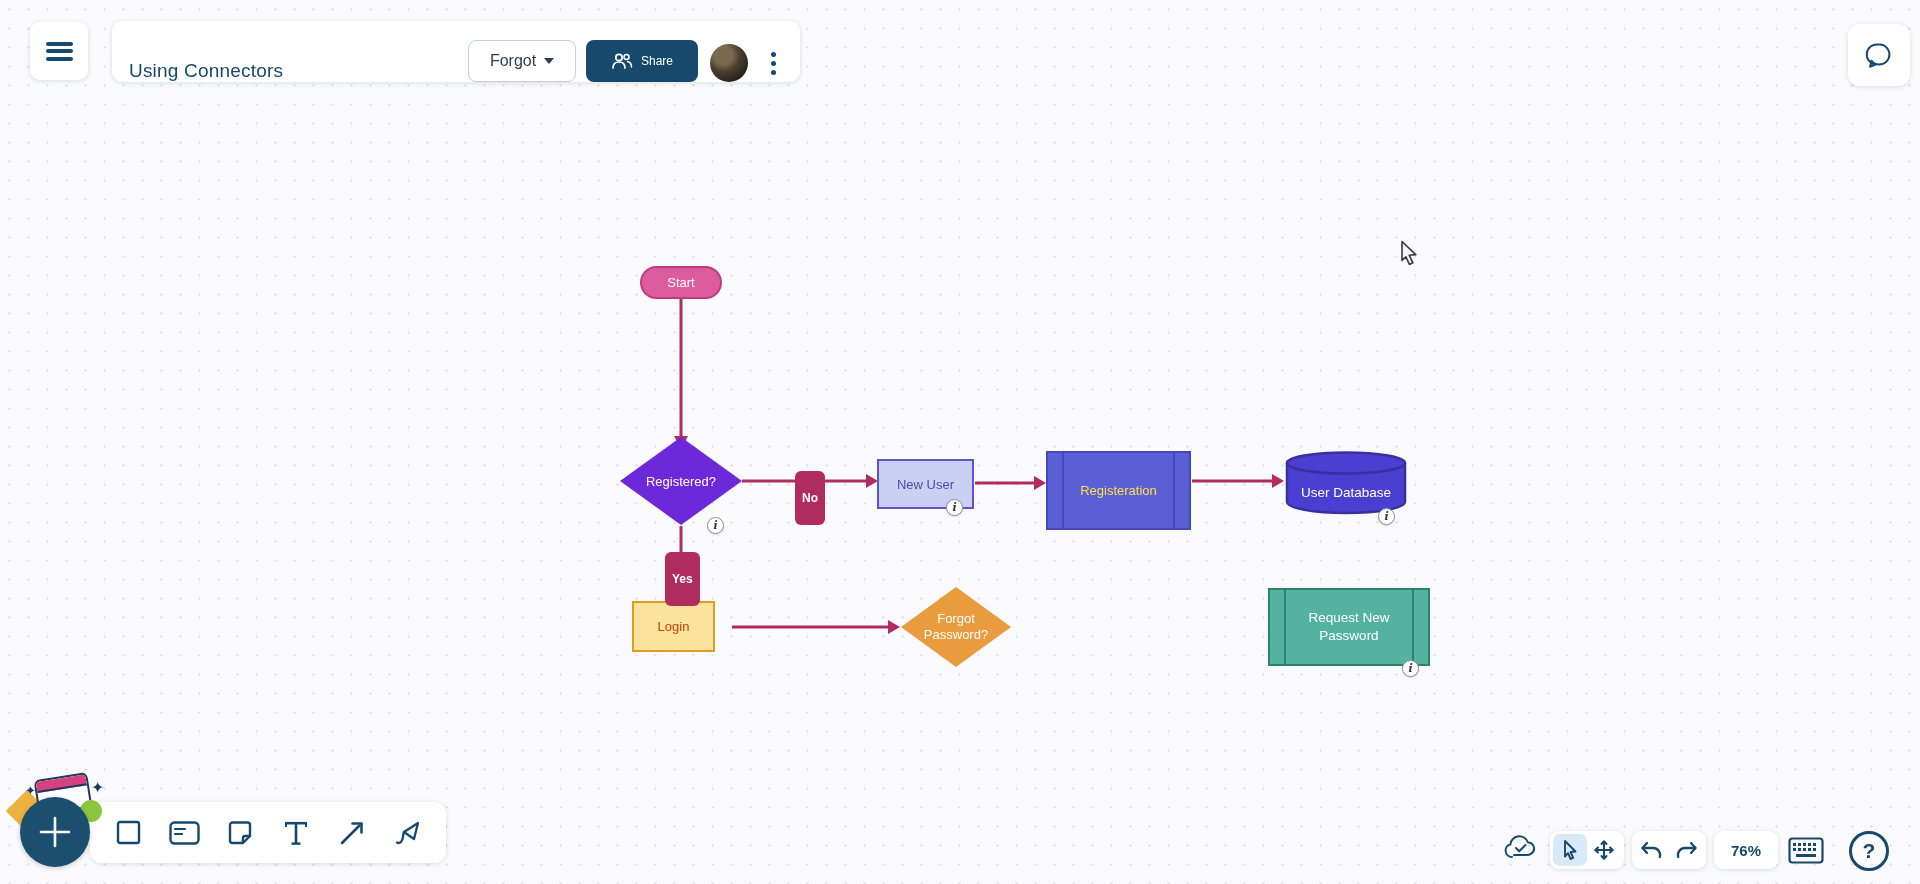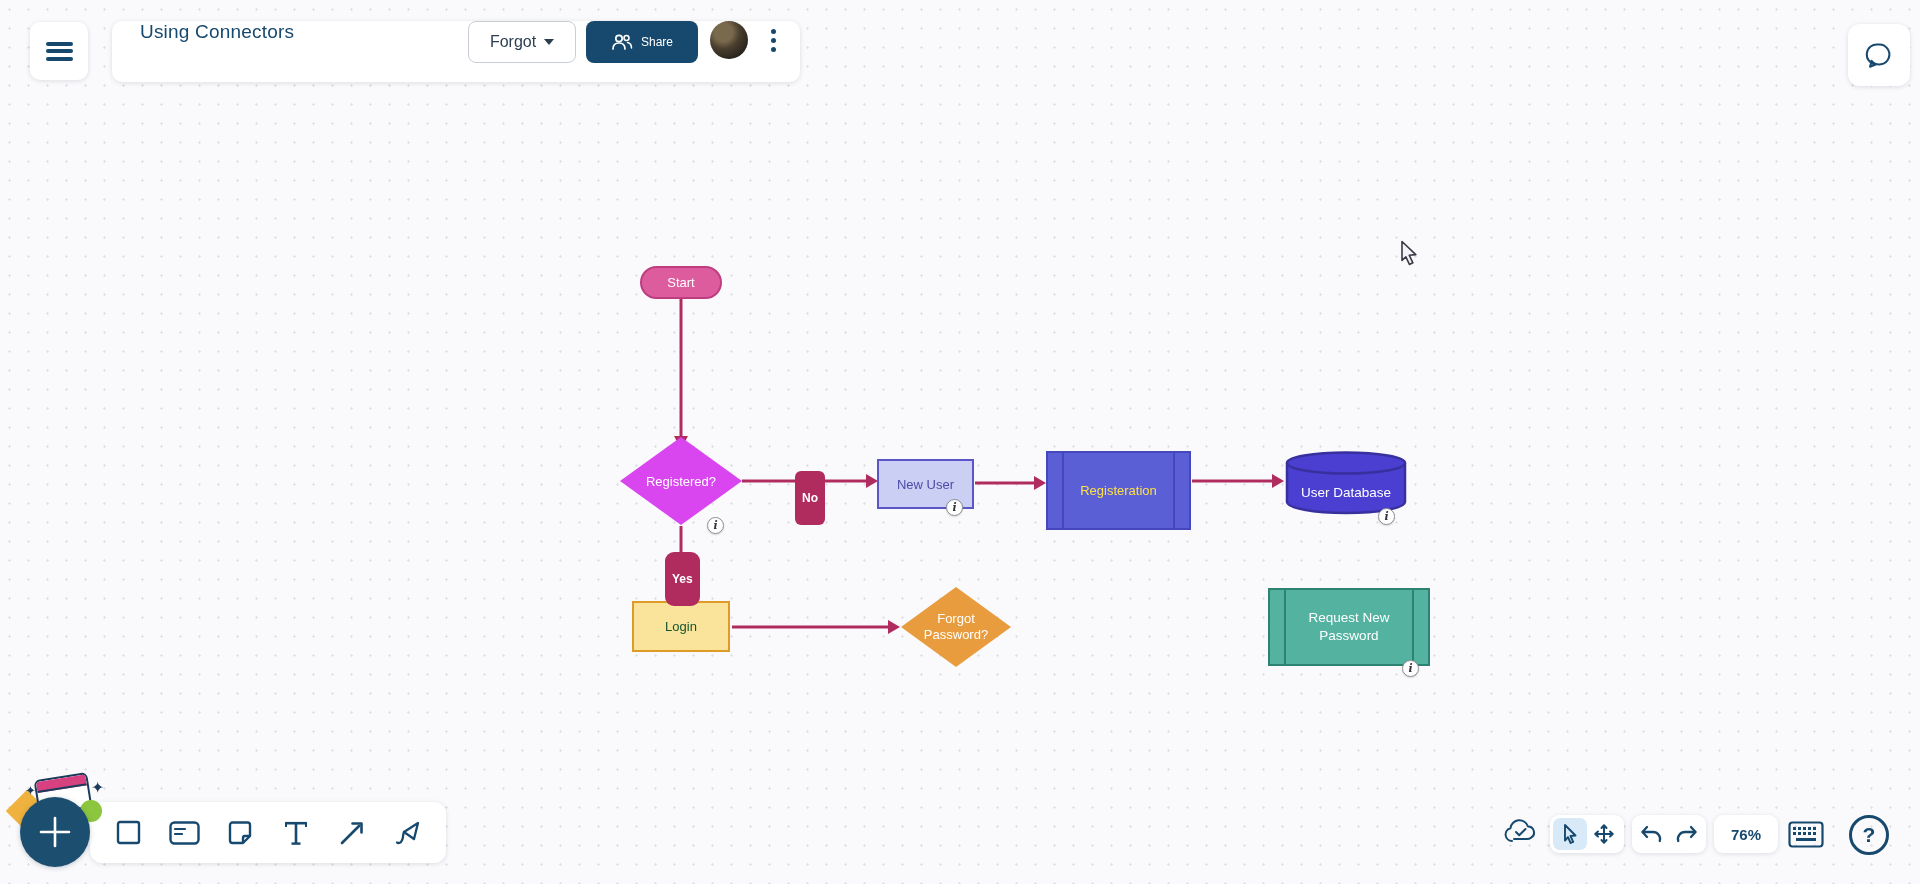--- a/index.html
+++ b/index.html
@@ -10,70 +10,70 @@
     background-image:radial-gradient(circle,#e1e1e8 1.4px,transparent 1.4px);
     background-size:19px 19px;
     position:relative; color:#17496e;
   }
   .card { background:#fff; border-radius:10px; box-shadow:0 1px 5px rgba(30,50,70,.14); position:absolute; }
 
   
   #menu-btn { left:30px; top:22px; width:58px; height:58px; display:flex; align-items:center; justify-content:center; cursor:pointer; }
   .hamburger { width:27px; height:19px; display:flex; flex-direction:column; justify-content:space-between; }
   .hamburger span { height:4px; background:#17496e; border-radius:2px; }
-  #title-card { left:112px; top:21px; width:688px; height:61px; display:flex; align-items:flex-start; padding:0 16px 0 28px; }
+  #title-card { left:112px; top:21px; width:688px; height:61px; display:flex; align-items:flex-end; padding:0 16px 0 17px; }
   #doc-title { font-size:19px; font-weight:500; color:#17496e; letter-spacing:.2px; flex:0 0 auto; }
   #title-spacer { flex:1; }
   #export-btn { width:108px; height:42px; border:1.5px solid #c9ced6; border-radius:8px; background:#fff; display:flex; align-items:center; justify-content:center; gap:8px; font-size:16px; color:#2c3e50; cursor:pointer; }
   .caret-down { width:0; height:0; border-left:5px solid transparent; border-right:5px solid transparent; border-top:6px solid #2c3e50; }
   #share-btn { margin-left:10px; width:112px; height:42px; border-radius:8px; background:#17496e; color:#fff; display:flex; align-items:center; justify-content:center; gap:8px; font-size:12px; font-weight:500; cursor:pointer; }
   #avatar { margin-left:12px; width:38px; height:38px; border-radius:50%; background:radial-gradient(circle at 35% 30%,#7a6a4d 0 25%,#4a3f2e 45%,#23201a 80%); cursor:pointer; }
   #kebab { margin-left:14px; width:22px; height:38px; display:flex; flex-direction:column; align-items:center; justify-content:center; gap:4px; cursor:pointer; }
   #kebab i { width:5px; height:5px; border-radius:50%; background:#17496e; }
   #chat-btn { left:1848px; top:24px; width:62px; height:62px; border-radius:12px; display:flex; align-items:center; justify-content:center; cursor:pointer; }
 
   
   .node { position:absolute; display:flex; align-items:center; justify-content:center; text-align:center; font-size:13px; z-index:3; cursor:pointer; }
   #node-start { left:640px; top:266px; width:82px; height:33px; background:#dc5c9e; border:2px solid #be3d7f; border-radius:17px; color:#fff; }
-  #node-registered { left:620px; top:437px; width:122px; height:88px; background:#d946ef; color:#fff; clip-path:polygon(50% 0,100% 50%,50% 100%,0 50%); }
+  #node-registered { left:620px; top:437px; width:122px; height:88px; background:#6d28d9; color:#fff; clip-path:polygon(50% 0,100% 50%,50% 100%,0 50%); }
   #node-new-user { left:877px; top:459px; width:97px; height:50px; background:#cccff4; border:2px solid #5b55c8; color:#4b4ba8; }
   #node-registeration { left:1046px; top:451px; width:145px; height:79px; background:#5a5fd6; border:2px solid #4647bd; color:#fde047; }
-  #node-login { left:632px; top:601px; width:98px; height:51px; background:#fae49b; border:2px solid #de9b27; color:#14532d; }
+  #node-login { left:632px; top:601px; width:83px; height:51px; background:#fae49b; border:2px solid #de9b27; color:#c2410c; }
   #node-forgot { left:901px; top:587px; width:110px; height:80px; background:#e89c3e; color:#fff; clip-path:polygon(50% 0,100% 50%,50% 100%,0 50%); padding:0 14px; line-height:1.25; }
   #node-request { left:1268px; top:588px; width:162px; height:78px; background:#53b2a0; border:2px solid #2e8272; color:#fff; font-size:13.5px; padding:0 20px; line-height:1.3; }
   .inner-line { position:absolute; top:-1px; bottom:-1px; width:2px; }
   #node-registeration .inner-line { background:#4647bd; }
   #node-request .inner-line { background:#2e8272; }
   .inner-line.l { left:14px; } .inner-line.r { right:14px; }
   #node-user-db { left:1285px; top:451px; width:122px; height:64px; position:absolute; z-index:3; cursor:pointer; }
   #node-user-db .db-label { position:absolute; left:0; right:0; top:18px; bottom:0; display:flex; align-items:center; justify-content:center; color:#fff; font-size:13.5px; }
   .conn-badge { position:absolute; z-index:4; background:#b12c5e; color:#fff; font-size:12px; font-weight:700; border-radius:6px; padding:21px 7px; line-height:1; cursor:pointer; }
   #badge-no { left:795px; top:471px; }
-  #badge-yes { left:665px; top:552px;border-radius:9px; }
+  #badge-yes { left:665px; top:552px; }
   .info-badge { position:absolute; z-index:5; width:17px; height:17px; border-radius:50%; background:#fff; border:1.5px solid #8e8e96; color:#33333b; font:italic 700 11px "DejaVu Serif",serif; display:flex; align-items:center; justify-content:center; cursor:pointer; box-shadow:0 1px 2px rgba(0,0,0,.15); }
   #info-registered { left:707px; top:517px; }
   #info-new-user { left:946px; top:499px; }
   #info-user-db { left:1378px; top:508px; }
   #info-request { left:1402px; top:660px; }
   #connector-layer { position:absolute; left:0; top:0; z-index:2; pointer-events:none; }
 
   
   #shape-bar { left:90px; top:802px; width:356px; height:61px; border-radius:12px; display:flex; align-items:center; justify-content:flex-end; gap:0; padding:0 10px; }
   .tool-btn { width:58px; height:61px; display:flex; align-items:center; justify-content:center; cursor:pointer; }
   #plus-decor { position:absolute; left:8px; top:774px; width:100px; height:60px; z-index:5; pointer-events:none; }
   .decor-diamond { position:absolute; left:4px; top:22px; width:30px; height:30px; background:#f0b23e; transform:rotate(45deg); }
   .decor-card { position:absolute; left:28px; top:2px; width:54px; height:36px; background:#fff; border:2.5px solid #1b3a5c; border-radius:6px; transform:rotate(-9deg); overflow:hidden; }
   .decor-card i { display:block; height:11px; background:#d8417f; border-bottom:2.5px solid #1b3a5c; }
   .decor-circle { position:absolute; left:72px; top:26px; width:22px; height:22px; border-radius:50%; background:#8cc63f; }
   .decor-star { position:absolute; color:#1b3a5c; font-size:13px; }
   .decor-star.s1 { left:17px; top:9px; } .decor-star.s2 { left:83px; top:4px; font-size:16px; }
   #plus-btn { position:absolute; left:20px; top:797px; width:70px; height:70px; border-radius:50%; background:#1c4e70; z-index:6; display:flex; align-items:center; justify-content:center; cursor:pointer; box-shadow:0 1px 5px rgba(30,50,70,.25); }
 
   
-  .br { position:absolute; z-index:5; }
+  .br { position:absolute; z-index:5;margin-top:16px; }
   #cloud-sync { left:1503px; top:819px; cursor:pointer; }
   #pointer-group { left:1550px; top:815px; width:74px; height:38px; border-radius:9px; display:flex; align-items:center; padding:3px; }
   #pointer-group .half { width:34px; height:32px; border-radius:7px; display:flex; align-items:center; justify-content:center; cursor:pointer; }
   #select-tool { background:#d8eaf8; }
   #history-group { left:1632px; top:815px; width:74px; height:38px; border-radius:9px; display:flex; align-items:center; justify-content:space-evenly; }
   #history-group .half { width:34px; height:32px; display:flex; align-items:center; justify-content:center; cursor:pointer; }
   #zoom-pill { left:1714px; top:815px; width:64px; height:38px; border-radius:9px; display:flex; align-items:center; justify-content:center; font-size:15px; font-weight:700; color:#17496e; cursor:pointer; }
   #kbd-btn { left:1788px; top:821px; cursor:pointer; }
   #help-btn { left:1849px; top:815px; width:40px; height:40px; border-radius:50%; border:3.5px solid #17496e; display:flex; align-items:center; justify-content:center; font-size:21px; font-weight:800; color:#17496e; background:transparent; cursor:pointer; }
   #mouse-cursor { position:absolute; left:1400px; top:240px; z-index:20; pointer-events:none; }

